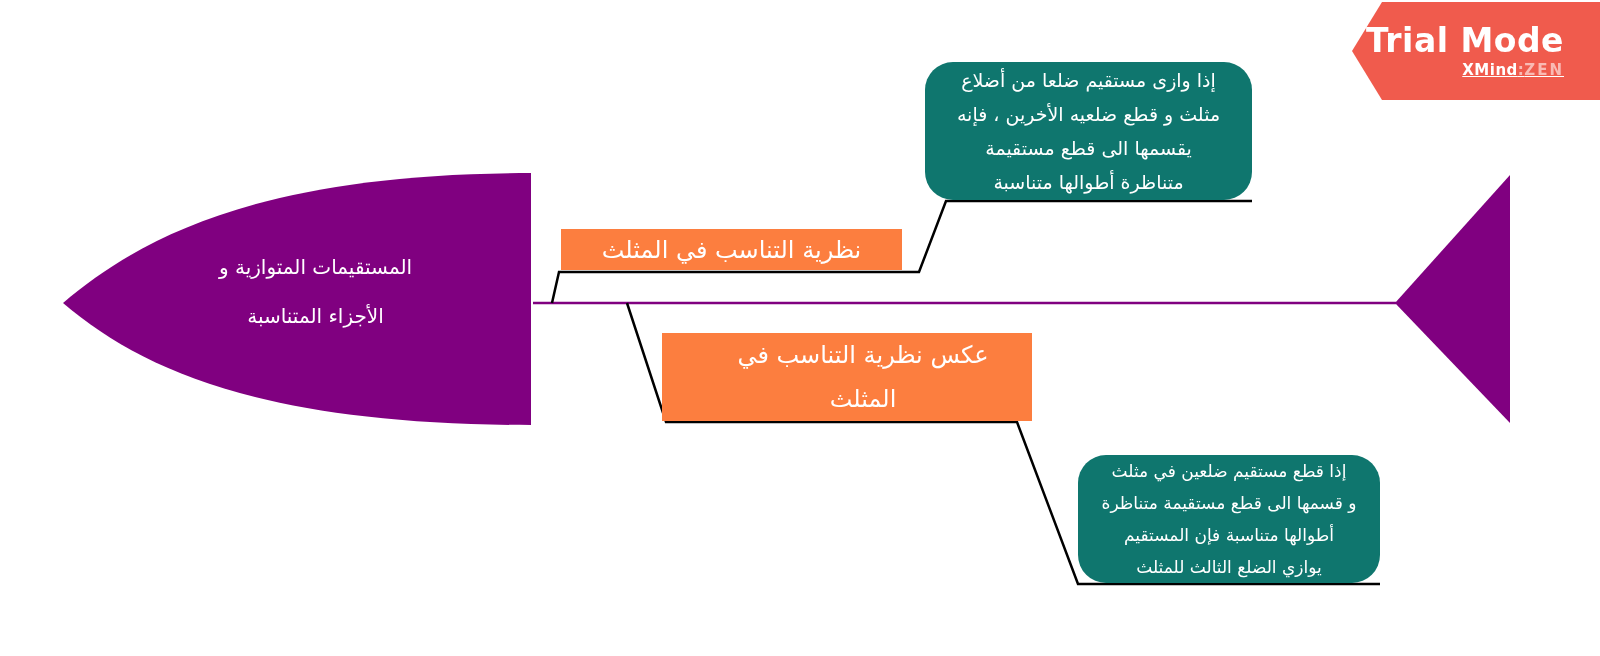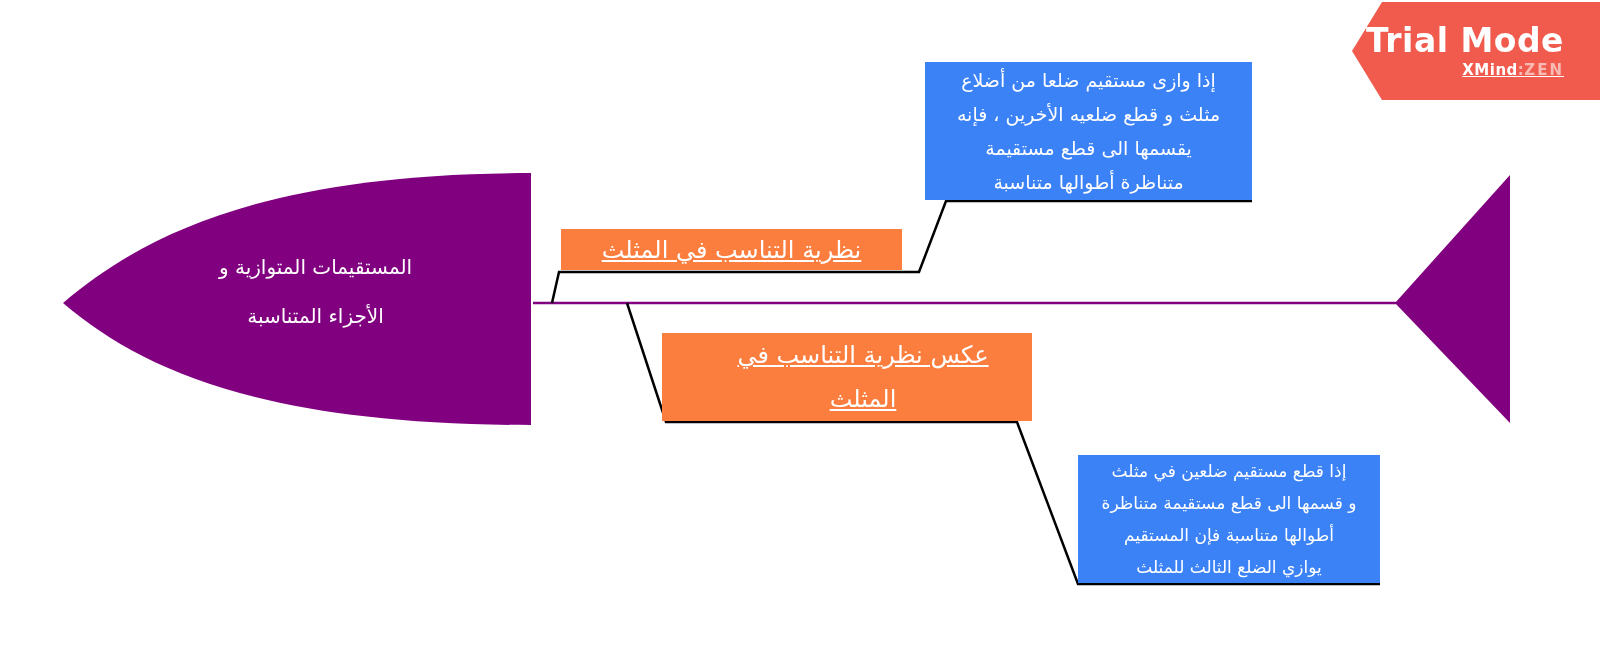--- a/index.html
+++ b/index.html
@@ -29,41 +29,41 @@
   .topic-box {
     position: absolute;
     background: #FC7E3F;
     color: #ffffff;
     display: flex;
     align-items: center;
     justify-content: center;
     text-align: center;
     direction: rtl;
     white-space: pre-line;
-    text-decoration: underline;
   }
   .topic-box.branch-1 {
     left: 561px; top: 229px; width: 341px; height: 41px;
     font-size: 24px;
   }
   .topic-box.branch-2 {
     left: 662px; top: 333px; width: 338px; height: 88px;
     font-size: 24px; line-height: 44px; padding-left: 32px;
   }
 
   .note-box {
     position: absolute;
-    background: #3b82f6;
+    background: #0f766e;
     color: #ffffff;
     display: flex;
     align-items: center;
     justify-content: center;
     text-align: center;
     direction: rtl;
     white-space: pre-line;
+    border-radius: 28px;
   }
   .note-box.note-1 {
     left: 925px; top: 62px; width: 327px; height: 138px;
     font-size: 19px; line-height: 34px;
   }
   .note-box.note-2 {
     left: 1078px; top: 455px; width: 302px; height: 128px;
     font-size: 17px; line-height: 32px;
   }
 

